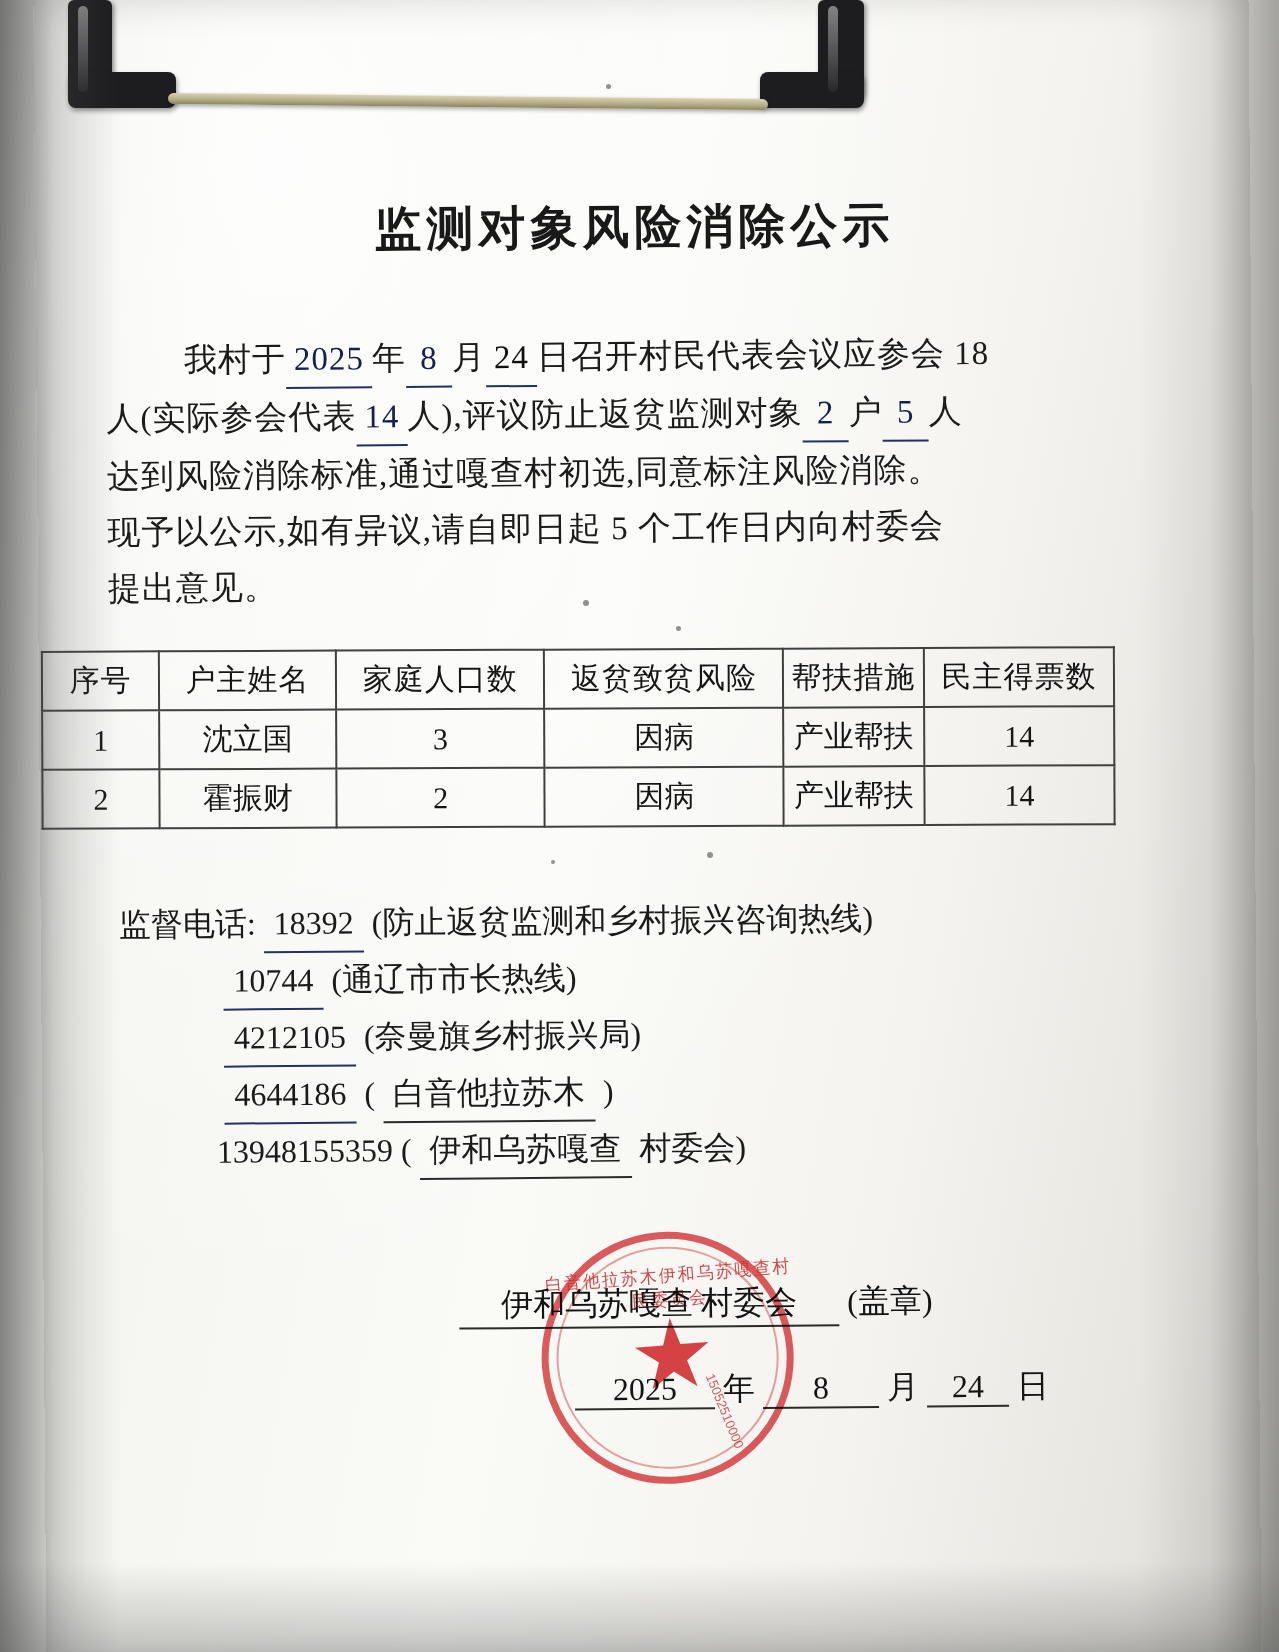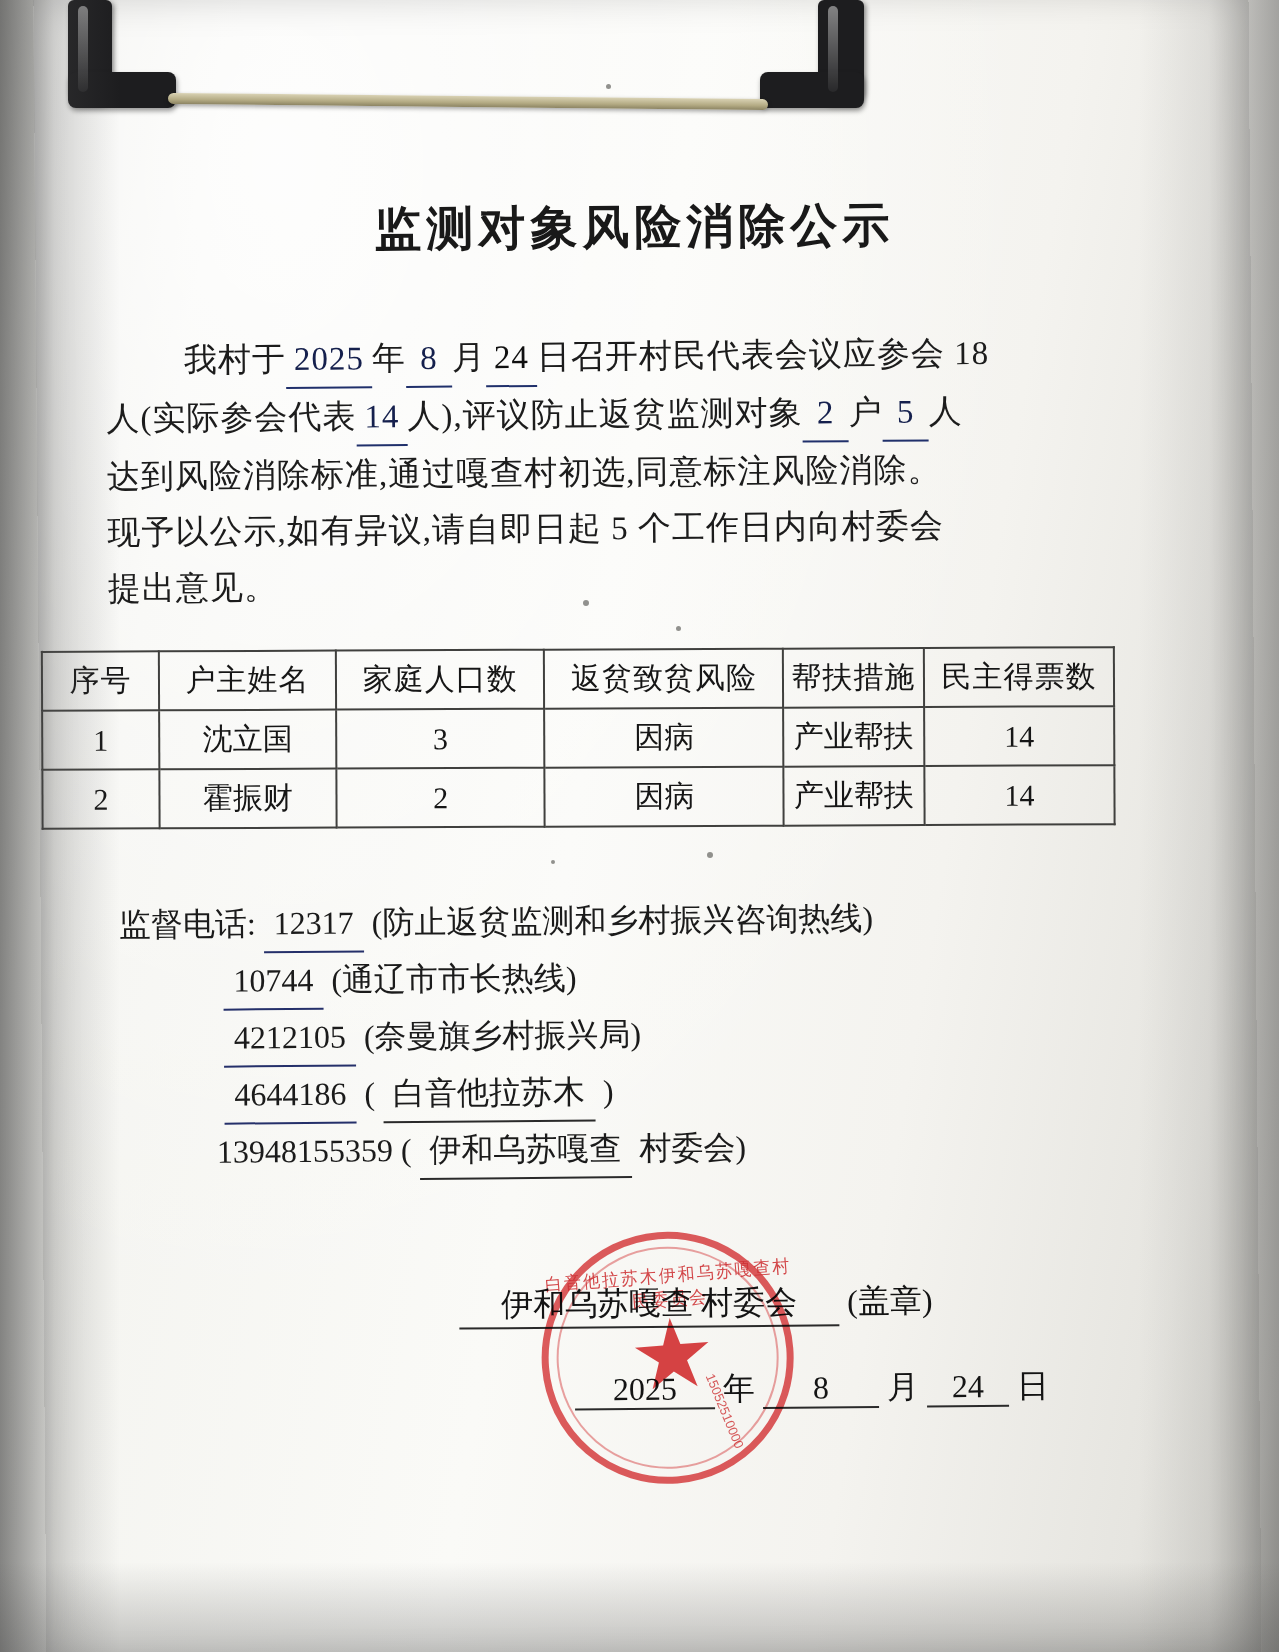--- a/index.html
+++ b/index.html
@@ -298,21 +298,21 @@
           <td>因病</td>
           <td>产业帮扶</td>
           <td>14</td>
         </tr>
       </tbody>
     </table>
 
     <div class="phones">
       <div class="ln">
         <span>监督电话:</span>
-        <span class="u u-blue">12317</span>
+        <span class="u u-blue">18392</span>
         <span>(防止返贫监测和乡村振兴咨询热线)</span>
       </div>
       <div class="ln pad-1">
         <span class="u u-blue">10744</span>
         <span>(通辽市市长热线)</span>
       </div>
       <div class="ln pad-2">
         <span class="u u-blue">4212105</span>
         <span>(奈曼旗乡村振兴局)</span>
       </div>

